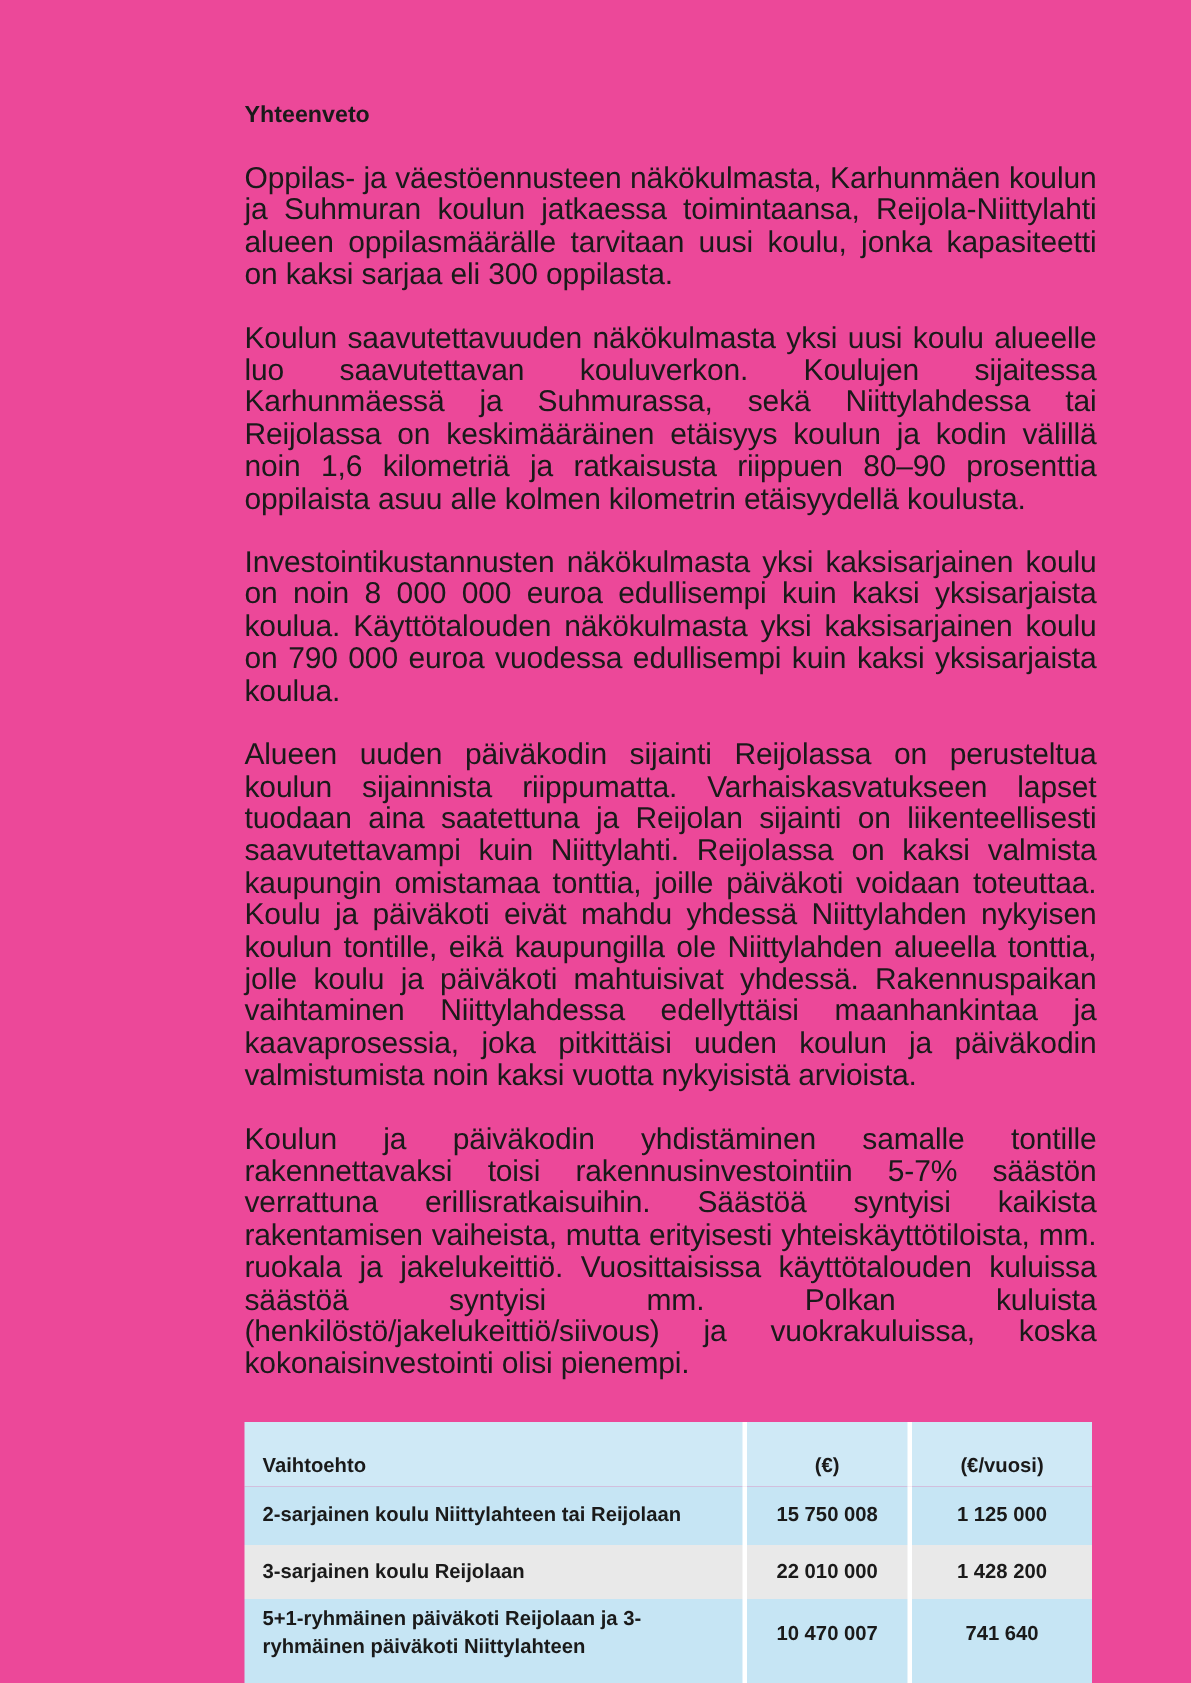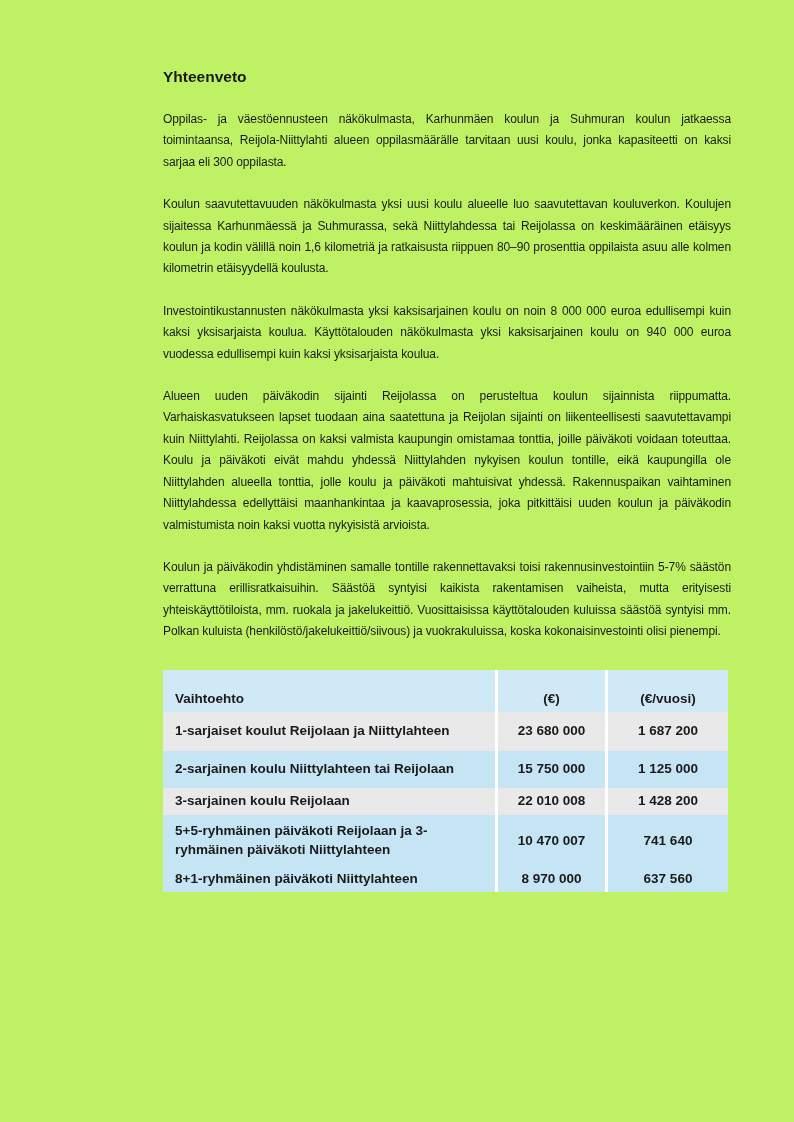--- a/index.html
+++ b/index.html
@@ -5,33 +5,33 @@
   html, body {
     margin: 0;
     padding: 0;
     background: #ffffff;
   }
   .page {
     position: relative;
     width: 794px;
     height: 1122px;
     box-sizing: border-box;
-    background: #bef264;
+    background: #ec4899;
     padding: 68px 63px 0 163px;
     font-family: "Liberation Sans", "DejaVu Sans", sans-serif;
     color: #1a1a1a;
     overflow: hidden;
   }
   .heading {
     font-size: 15.5px;
     font-weight: bold;
     margin: 0 0 23px 0;
   }
   .para {
-    font-size: 12px;
+    font-size: 20px;
     line-height: 21.4px;
     margin: 0 0 21px 0;
     text-align: justify;
     letter-spacing: -0.1px;
   }
   
   .cost-table {
     width: 565px;
     border-collapse: collapse;
     table-layout: fixed;
@@ -72,55 +72,50 @@
 </style>
 </head>
 <body>
 
 <div class="page">
 
   <h1 class="heading">Yhteenveto</h1>
 
   <p class="para">Oppilas- ja väestöennusteen näkökulmasta, Karhunmäen koulun ja Suhmuran koulun jatkaessa toimintaansa, Reijola-Niittylahti alueen oppilasmäärälle tarvitaan uusi koulu, jonka kapasiteetti on kaksi sarjaa eli 300 oppilasta.</p>
   <p class="para">Koulun saavutettavuuden näkökulmasta yksi uusi koulu alueelle luo saavutettavan kouluverkon. Koulujen sijaitessa Karhunmäessä ja Suhmurassa, sekä Niittylahdessa tai Reijolassa on keskimääräinen etäisyys koulun ja kodin välillä noin 1,6 kilometriä ja ratkaisusta riippuen 80–90 prosenttia oppilaista asuu alle kolmen kilometrin etäisyydellä koulusta.</p>
-  <p class="para">Investointikustannusten näkökulmasta yksi kaksisarjainen koulu on noin 8 000 000 euroa edullisempi kuin kaksi yksisarjaista koulua. Käyttötalouden näkökulmasta yksi kaksisarjainen koulu on 940 000 euroa vuodessa edullisempi kuin kaksi yksisarjaista koulua.</p>
+  <p class="para">Investointikustannusten näkökulmasta yksi kaksisarjainen koulu on noin 8 000 000 euroa edullisempi kuin kaksi yksisarjaista koulua. Käyttötalouden näkökulmasta yksi kaksisarjainen koulu on 790 000 euroa vuodessa edullisempi kuin kaksi yksisarjaista koulua.</p>
   <p class="para">Alueen uuden päiväkodin sijainti Reijolassa on perusteltua koulun sijainnista riippumatta. Varhaiskasvatukseen lapset tuodaan aina saatettuna ja Reijolan sijainti on liikenteellisesti saavutettavampi kuin Niittylahti. Reijolassa on kaksi valmista kaupungin omistamaa tonttia, joille päiväkoti voidaan toteuttaa. Koulu ja päiväkoti eivät mahdu yhdessä Niittylahden nykyisen koulun tontille, eikä kaupungilla ole Niittylahden alueella tonttia, jolle koulu ja päiväkoti mahtuisivat yhdessä. Rakennuspaikan vaihtaminen Niittylahdessa edellyttäisi maanhankintaa ja kaavaprosessia, joka pitkittäisi uuden koulun ja päiväkodin valmistumista noin kaksi vuotta nykyisistä arvioista.</p>
   <p class="para">Koulun ja päiväkodin yhdistäminen samalle tontille rakennettavaksi toisi rakennusinvestointiin 5-7% säästön verrattuna erillisratkaisuihin. Säästöä syntyisi kaikista rakentamisen vaiheista, mutta erityisesti yhteiskäyttötiloista, mm. ruokala ja jakelukeittiö. Vuosittaisissa käyttötalouden kuluissa säästöä syntyisi mm. Polkan kuluista (henkilöstö/jakelukeittiö/siivous) ja vuokrakuluissa, koska kokonaisinvestointi olisi pienempi.</p>
 
   <table class="cost-table">
     <colgroup>
       <col class="c-option">
       <col class="c-invest">
       <col class="c-rent">
     </colgroup>
     <thead>
       <tr class="subheader">
         <th class="col-option">Vaihtoehto</th>
         <th class="col-num">(€)</th>
         <th class="col-num">(€/vuosi)</th>
       </tr>
     </thead>
     <tbody id="cost-rows">
-        <tr class="row-gray">
-          <td class="col-option">1-sarjaiset koulut Reijolaan ja Niittylahteen</td>
-          <td class="col-num">23 680 000</td>
-          <td class="col-num">1 687 200</td>
-        </tr>
         <tr class="row-blue">
           <td class="col-option">2-sarjainen koulu Niittylahteen tai Reijolaan</td>
-          <td class="col-num">15 750 000</td>
+          <td class="col-num">15 750 008</td>
           <td class="col-num">1 125 000</td>
         </tr>
         <tr class="row-gray">
           <td class="col-option">3-sarjainen koulu Reijolaan</td>
-          <td class="col-num">22 010 008</td>
+          <td class="col-num">22 010 000</td>
           <td class="col-num">1 428 200</td>
         </tr>
         <tr class="row-blue">
-          <td class="col-option">5+5-ryhmäinen päiväkoti Reijolaan ja 3-ryhmäinen päiväkoti Niittylahteen</td>
+          <td class="col-option">5+1-ryhmäinen päiväkoti Reijolaan ja 3-ryhmäinen päiväkoti Niittylahteen</td>
           <td class="col-num">10 470 007</td>
           <td class="col-num">741 640</td>
         </tr>
         <tr class="row-blue">
           <td class="col-option">8+1-ryhmäinen päiväkoti Niittylahteen</td>
           <td class="col-num">8 970 000</td>
           <td class="col-num">637 560</td>
         </tr>
       </tbody>
   </table>

